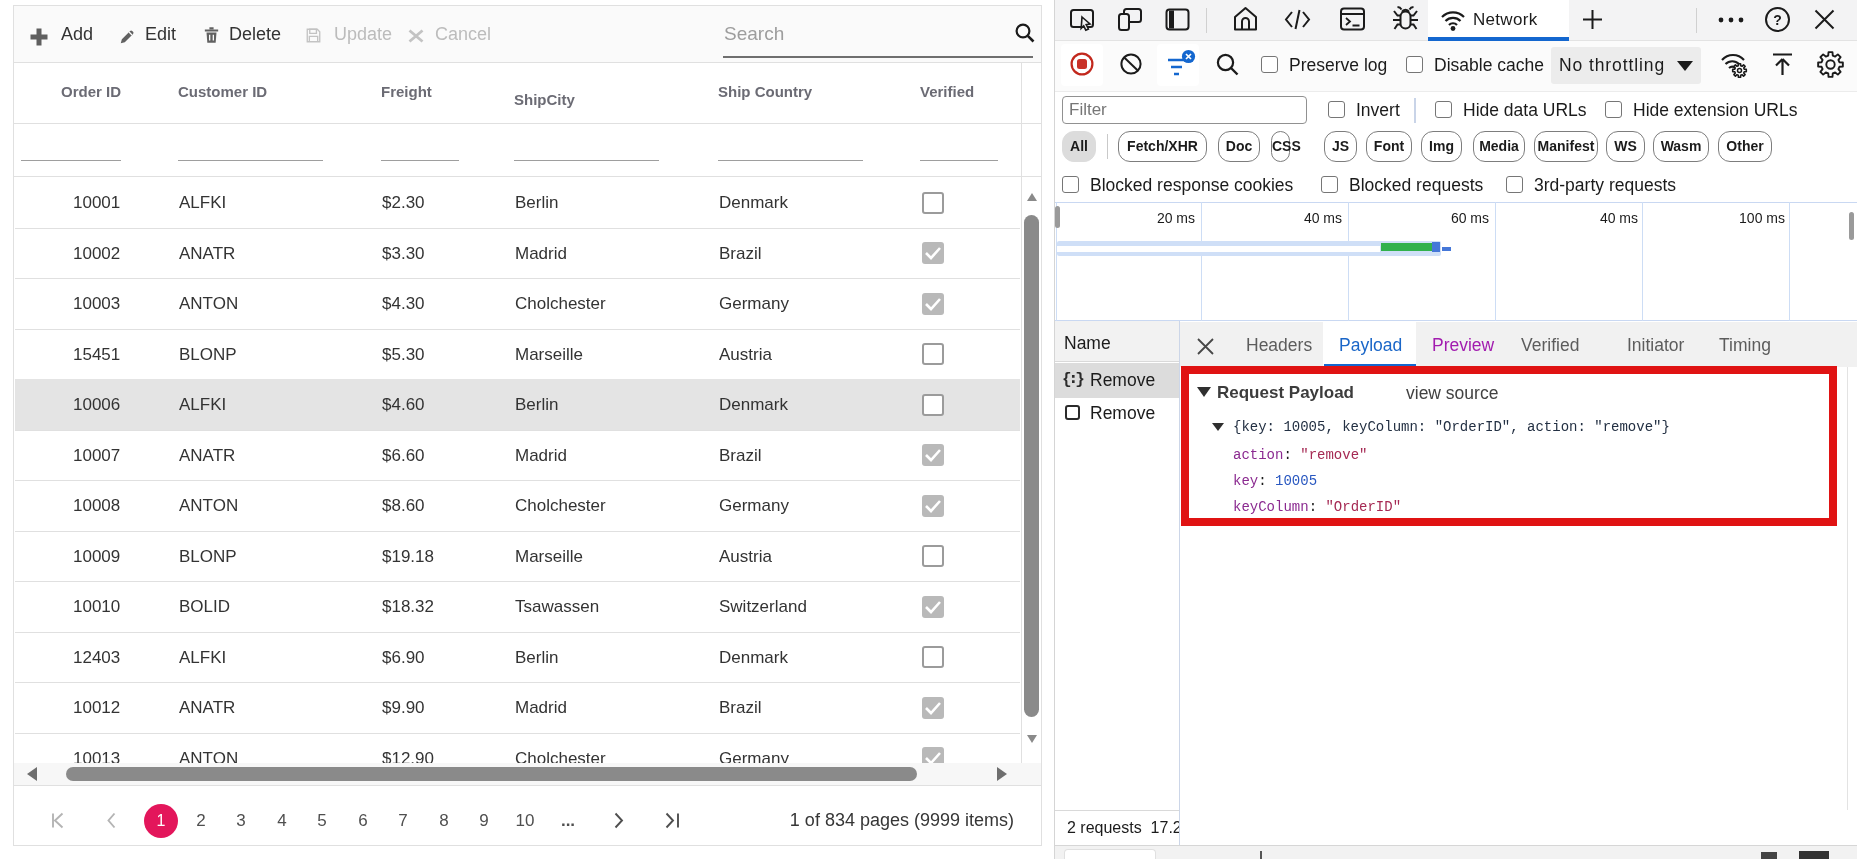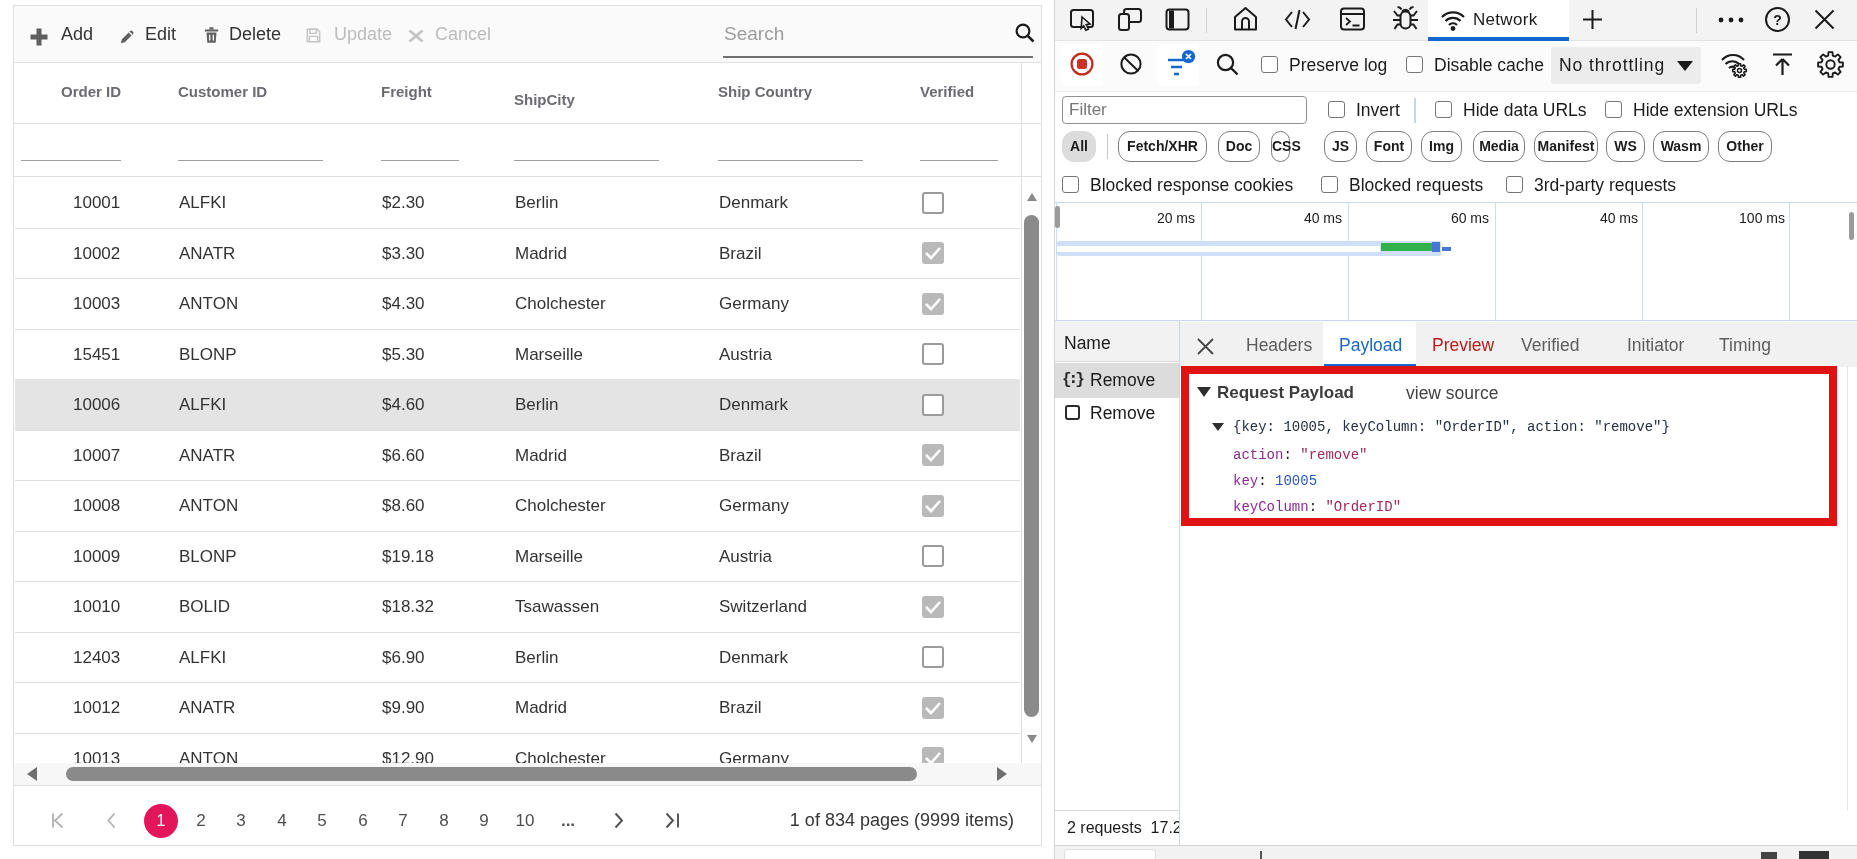--- a/index.html
+++ b/index.html
@@ -416,21 +416,21 @@
     <div class="abs" style="left:12px;top:819px;width:112px;overflow:hidden;font-size:16px;color:#1b1b1b;white-space:nowrap">2 requests&nbsp;&nbsp;17.2</div>
 
     <div class="abs" style="left:125px;top:322px;width:678px;height:45px;background:#f1f1f1"></div>
     <div class="abs" style="left:268px;top:322px;width:93px;height:45px;background:#fff"></div>
     <div class="abs" style="left:269px;top:364px;width:92px;height:3px;background:#1467cf"></div>
     <svg class="abs" style="left:141px;top:337px" width="19" height="19" viewBox="0 0 19 19">
         <path d="M2 2 L17 17 M17 2 L2 17" stroke="#474747" stroke-width="1.8"></path>
       </svg>
     <div class="dtlabel" style="left:191px;top:335px;color:#5c5c5c">Headers</div>
     <div class="dtlabel" style="left:284px;top:335px;color:#1a66c8">Payload</div>
-    <div class="dtlabel" style="left:377px;top:335px;color:#b91c1c">Preview</div>
+    <div class="dtlabel" style="left:377px;top:335px;color:#a21caf">Preview</div>
     <div class="dtlabel" style="left:466px;top:335px;color:#5c5c5c">Verified</div>
     <div class="dtlabel" style="left:572px;top:335px;color:#5c5c5c">Initiator</div>
     <div class="dtlabel" style="left:664px;top:335px;color:#5c5c5c">Timing</div>
     <div class="abs" style="left:792px;top:367px;width:1px;height:443px;background:#e3e3e3"></div>
 
     <div class="abs" style="left:126px;top:366px;width:656px;height:160px;border:8px solid #e01313"></div>
     <div class="abs" style="left:142px;top:387px;width:0;height:0;border-left:7px solid transparent;border-right:7px solid transparent;border-top:10px solid #2f2f2f"></div>
     <div class="abs" style="left:162px;top:383px;font-size:17px;font-weight:700;color:#3c3c3c">Request Payload</div>
     <div class="abs" style="left:351px;top:383px;font-size:17.5px;color:#424242">view source</div>
     <div class="abs" style="left:157px;top:423px;width:0;height:0;border-left:6px solid transparent;border-right:6px solid transparent;border-top:8px solid #2f2f2f"></div>

